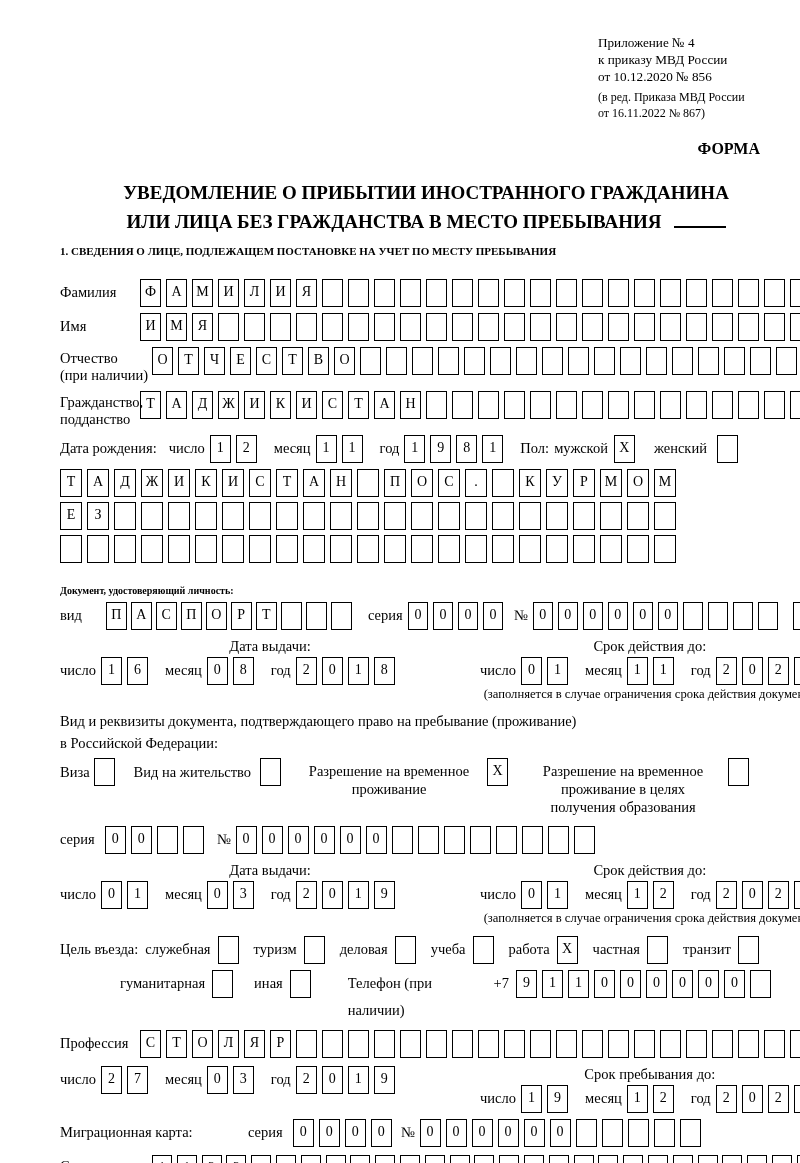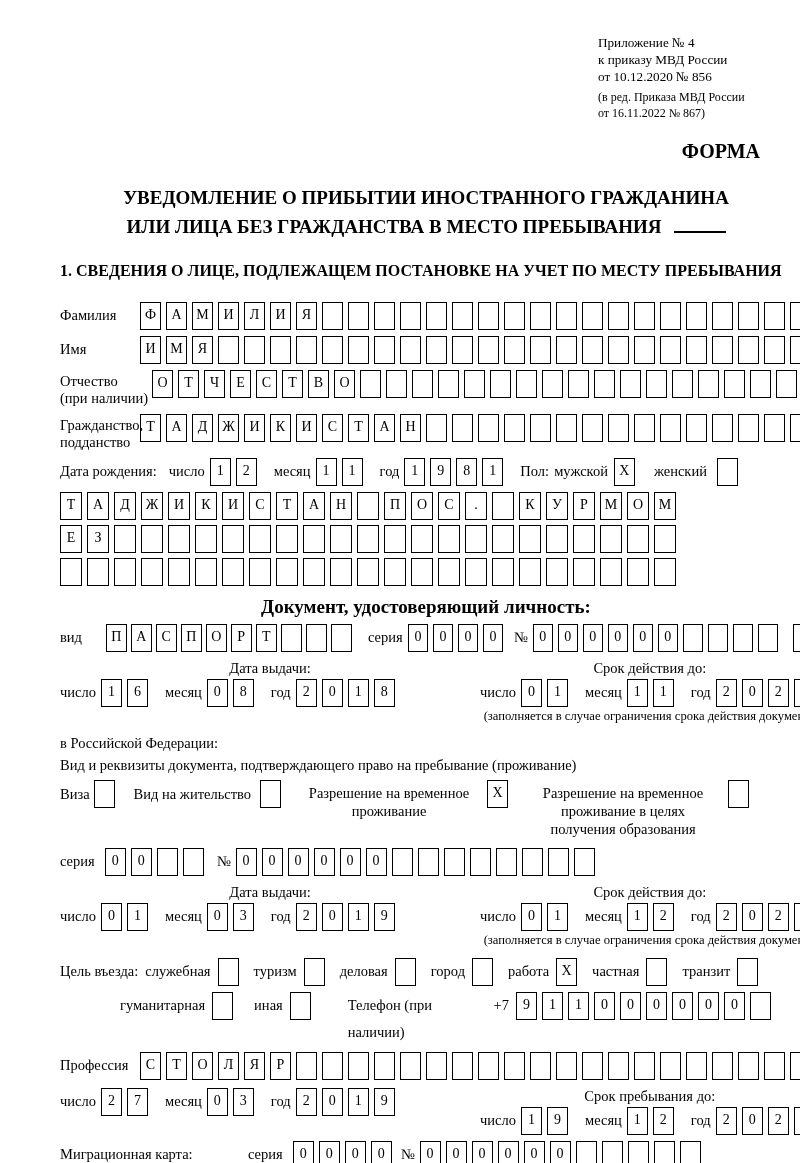--- a/index.html
+++ b/index.html
@@ -2,42 +2,42 @@
 <html><head>
 <meta charset="utf-8">
 <style>
   html,body{margin:0;padding:0;}
   body{width:800px;height:1163px;background:#ffffff;color:#000;
        font-family:"Liberation Serif",serif;font-size:14.5px;}
   .page{padding:34px 8px 0 60px;}
 
   .appendix{width:180px;margin-left:auto;margin-right:14px;font-size:13.2px;line-height:1.3;}
   .appendix .edition{margin-top:5px;font-size:12px;}
-  .form-word{text-align:right;padding-right:32px;font-weight:bold;margin-top:18px;font-size:20px;}
+  .form-word{text-align:right;padding-right:32px;font-weight:bold;margin-top:18px;font-size:16px;}
 
   .title{text-align:center;font-weight:bold;font-size:19px;margin-top:20px;line-height:1.55;}
   .blank-line{display:inline-block;width:52px;height:12px;border-bottom:2px solid #000;margin-left:12px;}
-  .sec-heading{font-weight:bold;font-size:16px;margin-top:20px;}
+  .sec-heading{font-weight:bold;font-size:11px;margin-top:8px;}
 
   .frow{display:flex;align-items:flex-start;margin-top:6px;}
   .lbl{flex:none;line-height:27px;}
   .lbl-ml{flex:none;line-height:17.5px;padding-top:3px;}
   .w80{width:80px;} .w92{width:92px;} .w129{width:129px;} .w46{width:46px;}
   .cells{display:flex;flex:none;}
   .cell{flex:none;width:19px;height:26px;border:1.5px solid #000;margin-right:5px;
         text-align:center;line-height:24px;font-size:14px;}
   .wide .cell{width:20px;}
   .idrow .cell{width:18.5px;margin-right:4.5px;}
   .reps-right .cell{width:18px;margin-right:4.8px;}
   .gap-before{margin-left:10px;}
   .dlabel{flex:none;line-height:27px;margin:0 5px 0 12px;}
   .dlabel.first{margin-left:0;}
   .plain{flex:none;line-height:27px;}
 
-  .doc-heading{font-weight:bold;text-align:center;margin-top:10px;font-size:19px;}
+  .doc-heading{font-weight:bold;margin-top:22px;font-size:10px;}
 
   .dates2{display:flex;margin-top:8px;}
   .dhalf{flex:none;width:420px;}
   .dhalf.rt{flex:1;}
   .dheading{text-align:center;margin-bottom:2px;}
   .dfields{display:flex;align-items:flex-start;}
   .dnote{font-size:12.6px;text-align:right;margin-top:2px;}
 
   .intro{margin-top:8px;line-height:1.55;}
   .opts{display:flex;align-items:flex-start;margin-top:4px;}
@@ -410,22 +410,22 @@
             <span class="cell">0</span>
             <span class="cell">2</span>
             <span class="cell">5</span>
           </span>
       </div>
       <div class="dnote">(заполняется в случае ограничения срока действия документа)</div>
     </div>
   </div>
 
   <div class="intro">
+    <div>Вид и реквизиты документа, подтверждающего право на пребывание (проживание)</div>
     <div>в Российской Федерации:</div>
-    <div>Вид и реквизиты документа, подтверждающего право на пребывание (проживание)</div>
   </div>
 
   <div class="opts">
     <div class="opt">
       <span class="olabel" style="margin-right:4px;padding-top:5px;">Виза</span>
       <span class="cells">
           <span class="cell"></span>
         </span>
     </div>
     <div class="opt">
@@ -530,21 +530,21 @@
         <span class="cell"></span>
       </span>
     <span class="plabel">туризм</span>
     <span class="cells">
         <span class="cell"></span>
       </span>
     <span class="plabel">деловая</span>
     <span class="cells">
         <span class="cell"></span>
       </span>
-    <span class="plabel">город</span>
+    <span class="plabel">учеба</span>
     <span class="cells">
         <span class="cell"></span>
       </span>
     <span class="plabel">работа</span>
     <span class="cells">
         <span class="cell">X</span>
       </span>
     <span class="plabel">частная</span>
     <span class="cells">
         <span class="cell"></span>

